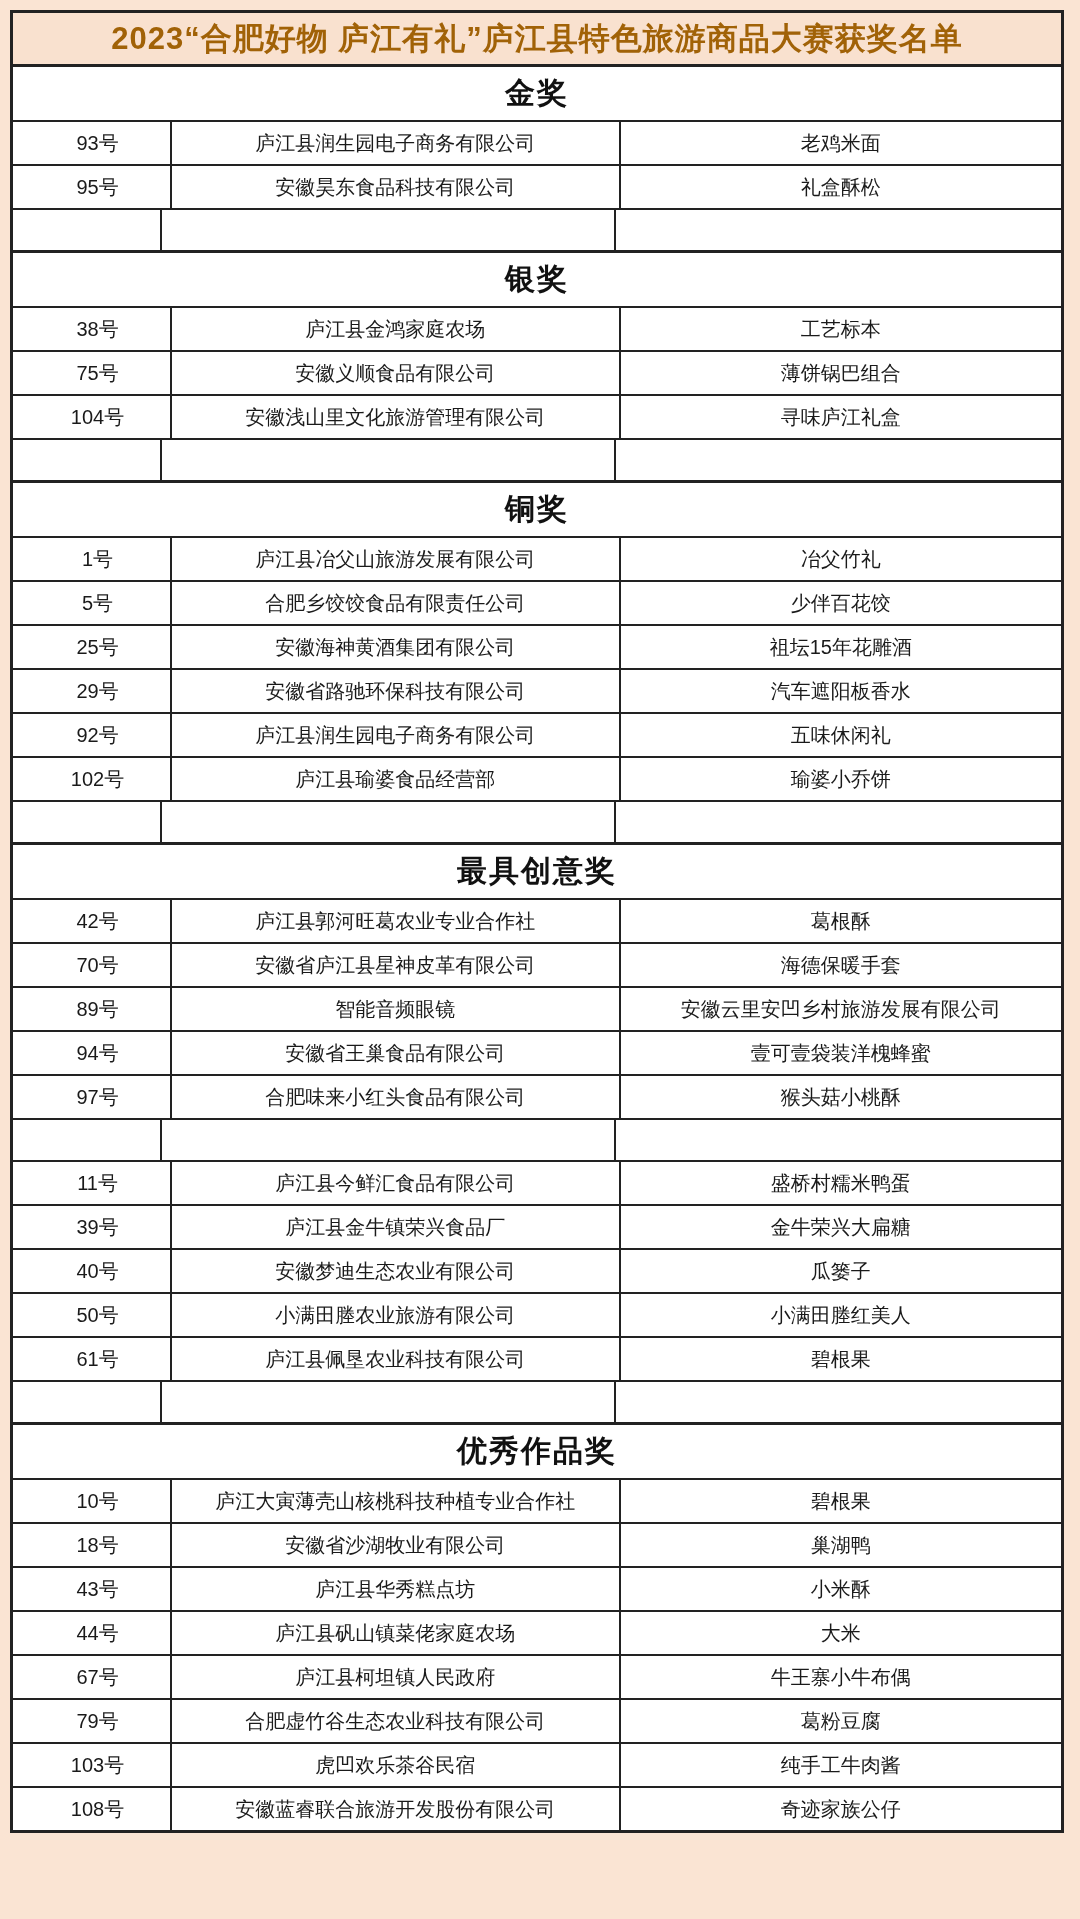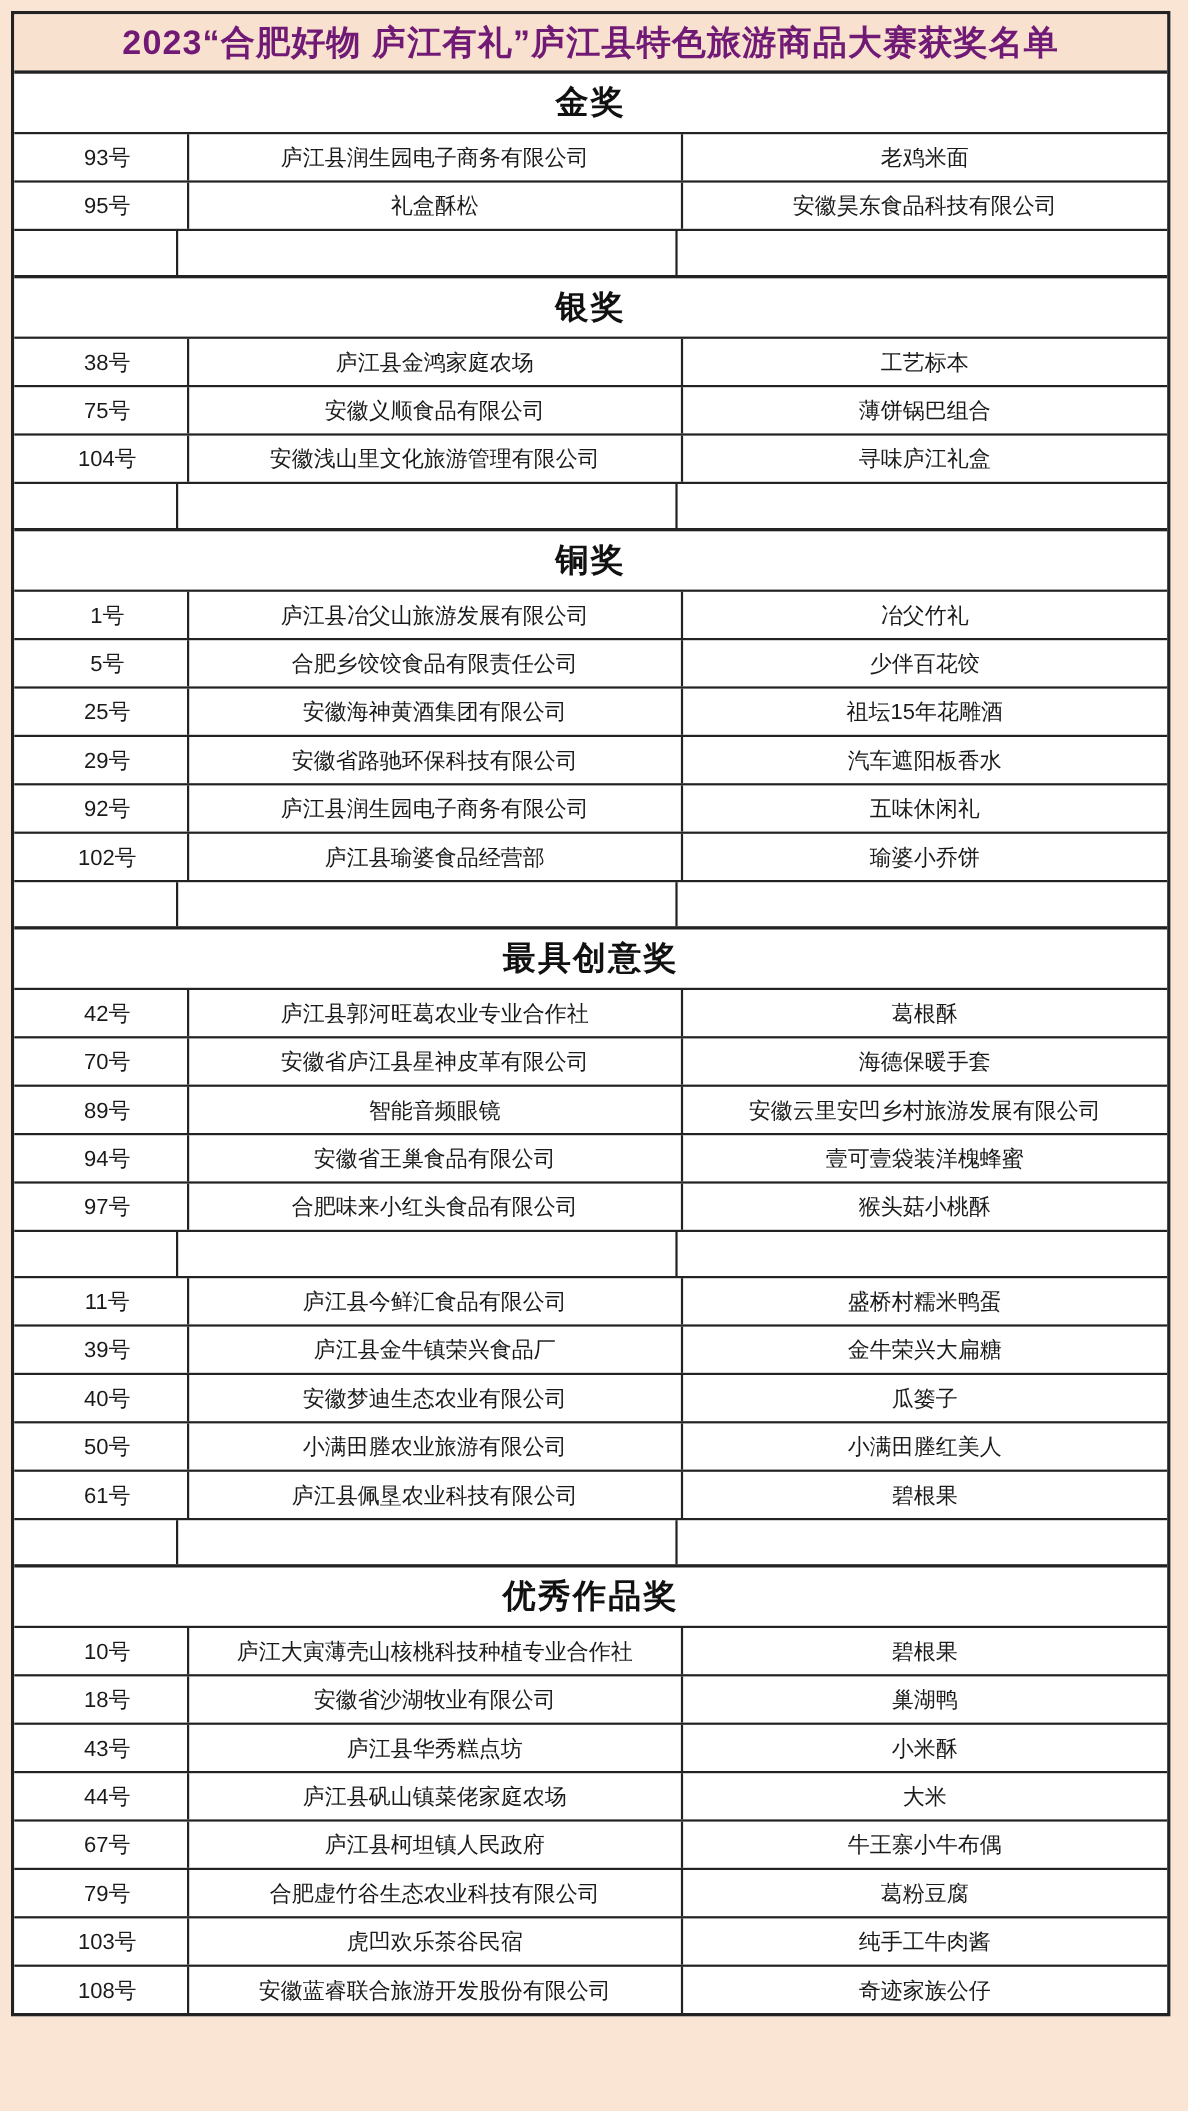--- a/index.html
+++ b/index.html
@@ -74,34 +74,34 @@
     white-space: nowrap;
   }
   .cell + .cell {
     border-left: 2px solid #222222;
   }
 </style>
 </head>
 <body style="background: rgb(250, 228, 211);">
 
 <div class="award-table">
-  <div class="t-row title-row" style="background: rgb(249, 225, 207); color: #701a75;">2023“合肥好物 庐江有礼”庐江县特色旅游商品大赛获奖名单</div>
+  <div class="t-row title-row" style="background: rgb(249, 225, 207); color: #a16207;">2023“合肥好物 庐江有礼”庐江县特色旅游商品大赛获奖名单</div>
   <div id="sections-root">
   <div class="t-row header-row">金奖</div>
 
   <div class="t-row data-row">
     <div class="cell">93号</div>
     <div class="cell">庐江县润生园电子商务有限公司</div>
     <div class="cell">老鸡米面</div>
   </div>
 
   <div class="t-row data-row">
     <div class="cell">95号</div>
+    <div class="cell">安徽昊东食品科技有限公司</div>
     <div class="cell">礼盒酥松</div>
-    <div class="cell">安徽昊东食品科技有限公司</div>
   </div>
 
   <div class="t-row empty-row">
     <div class="cell"></div>
     <div class="cell"></div>
     <div class="cell"></div>
   </div>
 
   <div class="t-row header-row">银奖</div>
 

